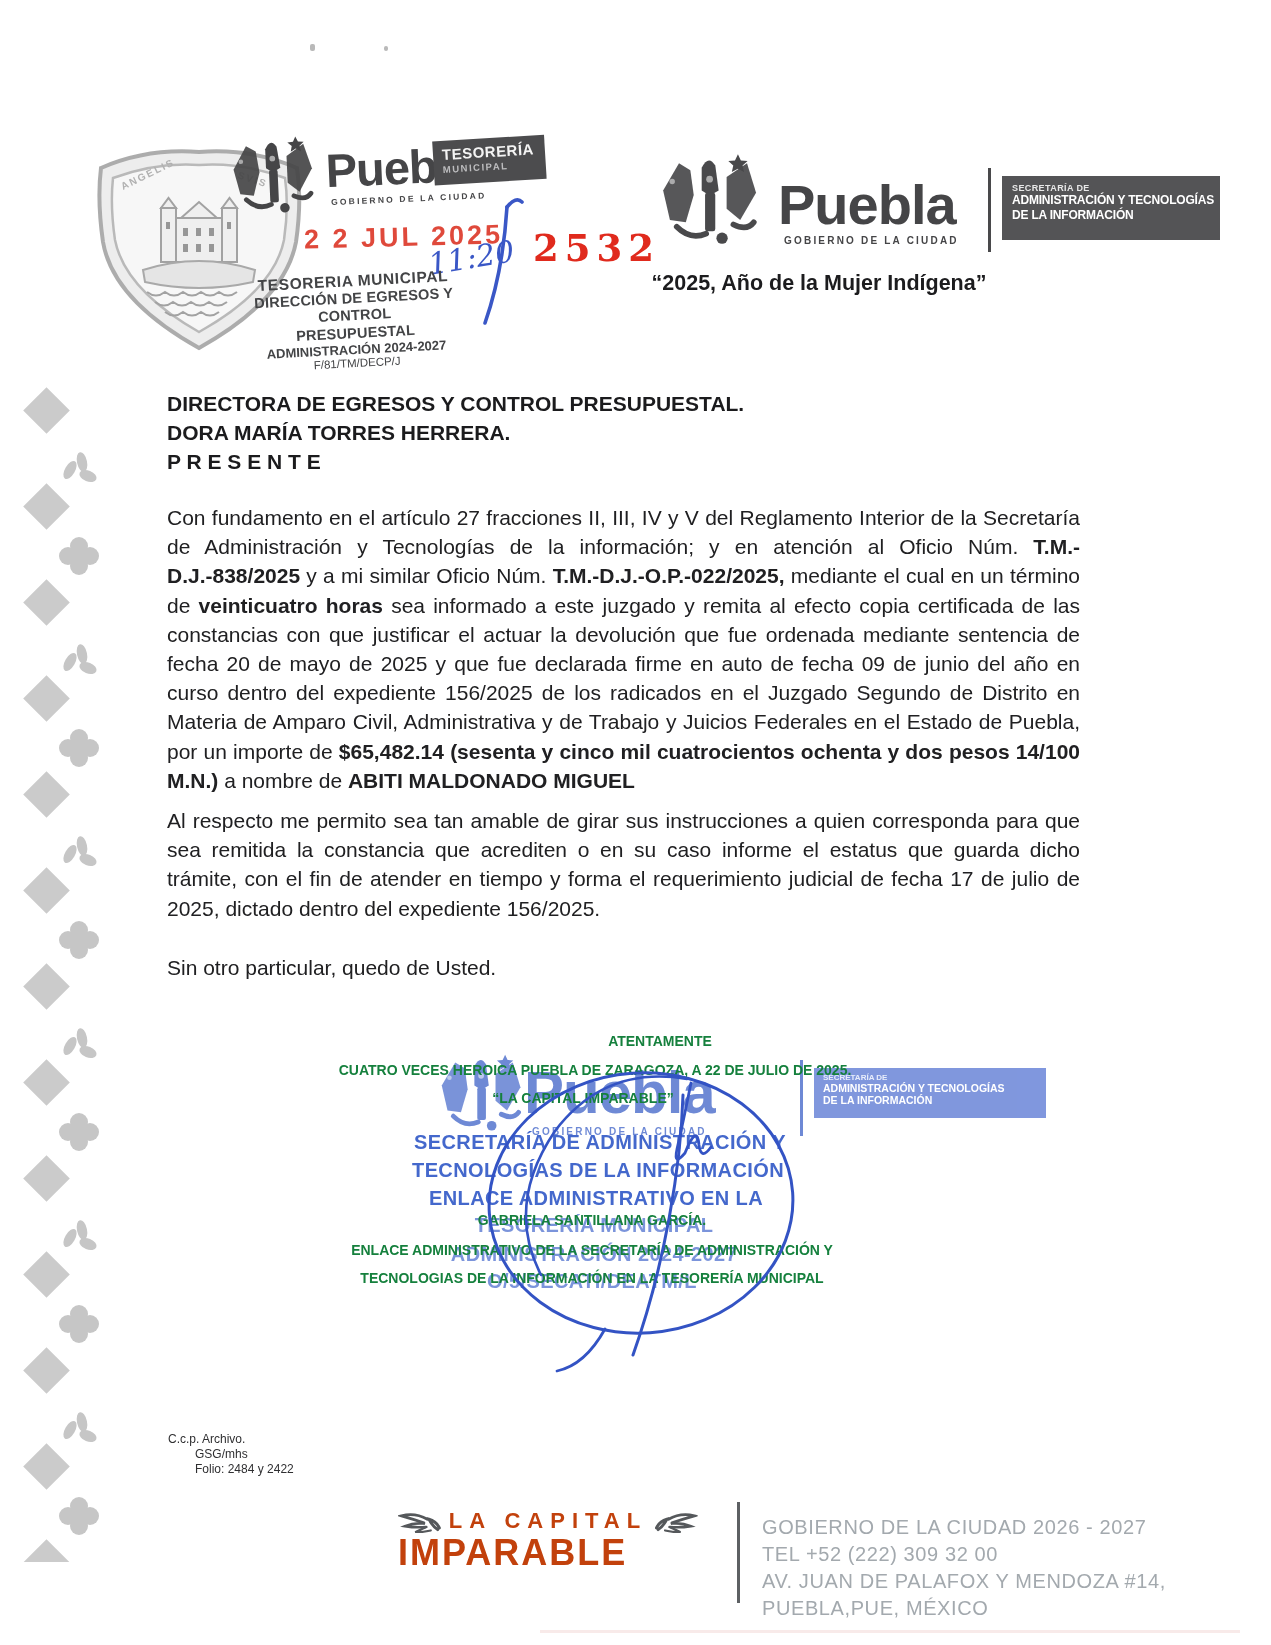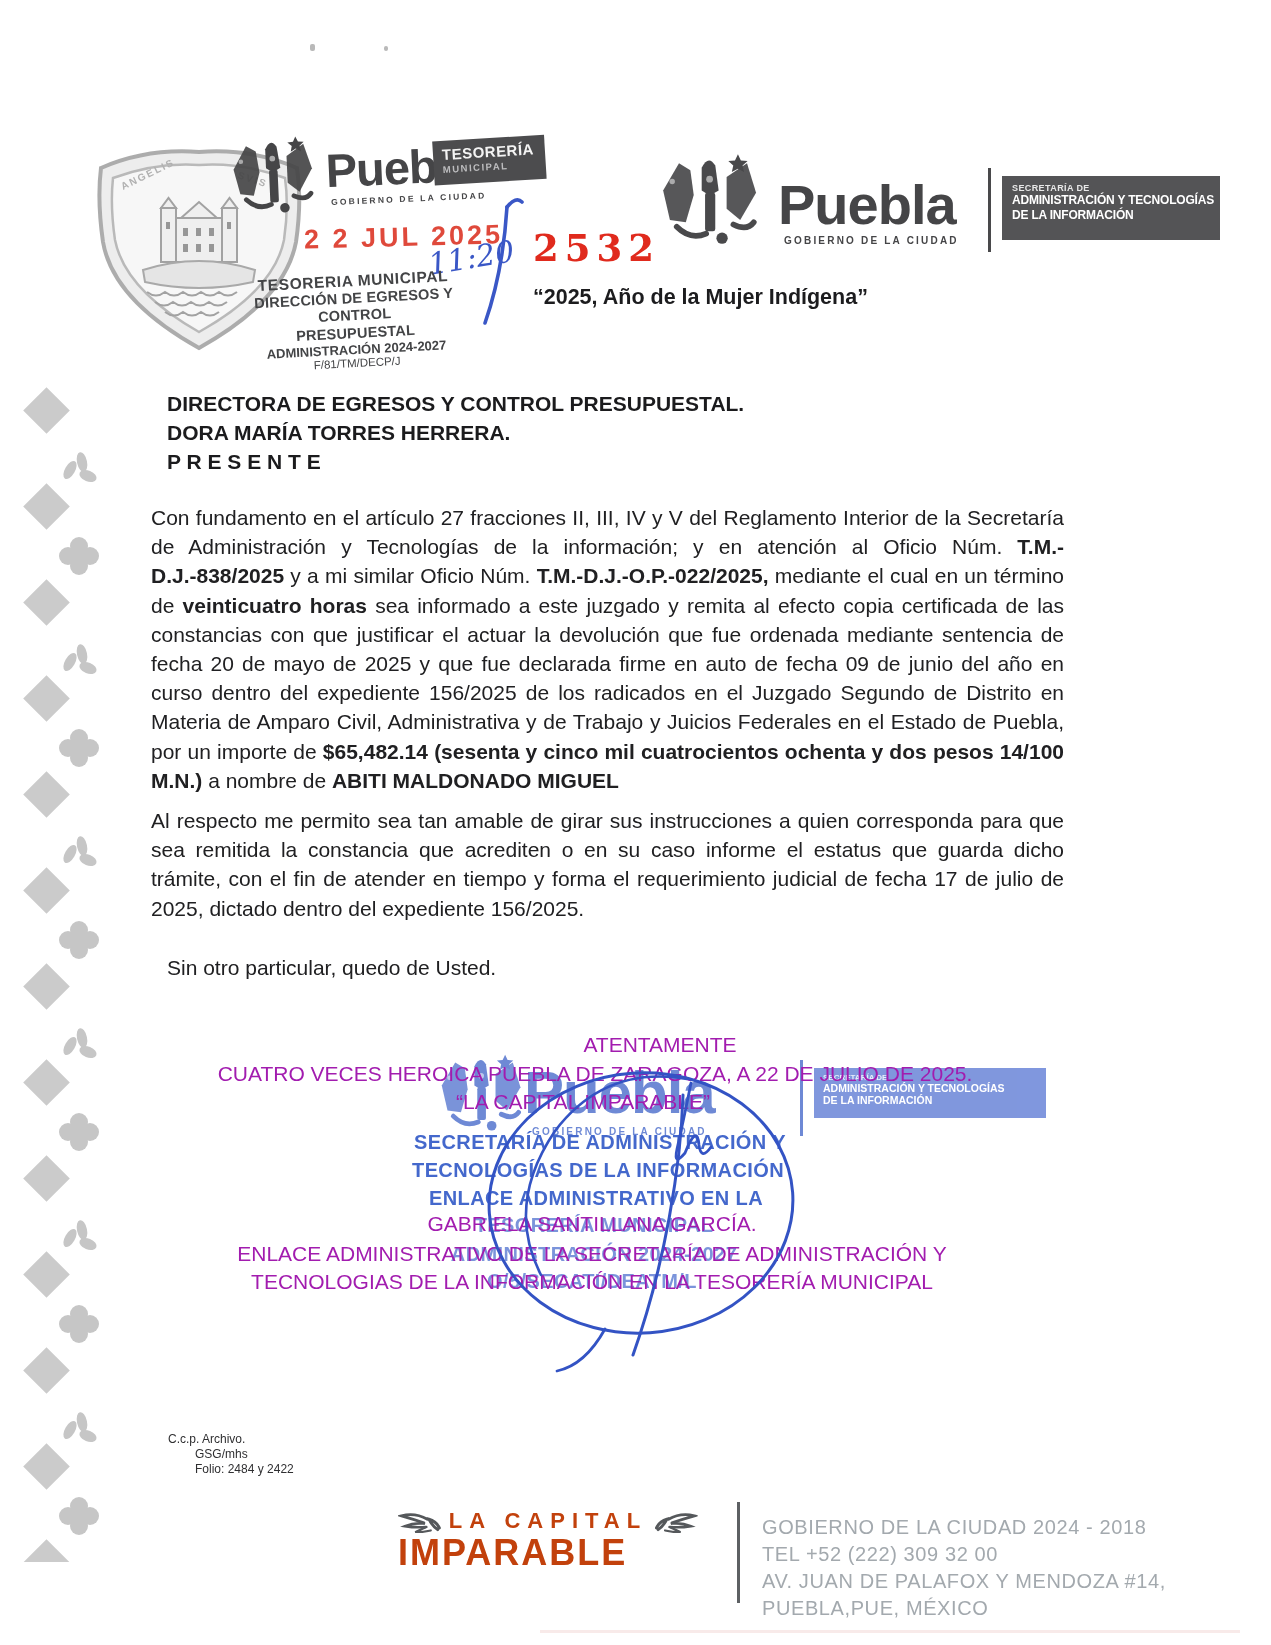--- a/index.html
+++ b/index.html
@@ -34,30 +34,30 @@
   .receipt-stamp .r5{font-size:11.5px;}
   .secati-logo{left:632px;top:150px;width:556px;height:106px;color:#49494b;}
   .figs-lg{position:absolute;left:22px;top:2px;width:118px;height:102px;color:#49494b;}
   .sec-word{left:146px;top:22px;font-size:56px;}
   .sec-sub{left:152px;top:85px;font-size:10px;}
   .sec-div{position:absolute;left:356px;top:18px;width:3px;height:84px;background:#49494b;}
   .sec-box{position:absolute;left:370px;top:26px;width:218px;height:64px;background:#545456;
            padding:7px 0 0 10px;box-sizing:border-box;}
   .sec-box .s1{color:#e8e8e8;font-size:9px;font-weight:bold;letter-spacing:.4px;}
   .sec-box .s2,.sec-box .s3{color:#ffffff;font-size:12px;font-weight:bold;letter-spacing:-.2px;line-height:1.25;}
-  .motto-block{left:533px;top:282px;width:572px;text-align:left;font-weight:bold;font-size:21.5px;
+  .motto-block{left:533px;top:268px;width:572px;text-align:center;font-weight:bold;font-size:21.5px;
                line-height:31px;color:#1c1c1e;}
   
   .recipient{left:167px;top:389px;font-weight:bold;font-size:21px;line-height:29px;color:#1b1b1d;}
-  .para{left:151px;top:0;width:913px;font-size:21px;line-height:29.2px;text-align:justify;color:#202022;}
+  .para{left:167px;top:0;width:913px;font-size:21px;line-height:29.2px;text-align:justify;color:#202022;}
   .p1{top:503px;}
   .p2{top:806px;}
   .closing{left:167px;top:956px;font-size:21px;color:#202022;text-align:center;}
   
-  .sigline{white-space:nowrap;font-weight:normal;font-size:21px;color:#a21caf;transform:translateX(-50%);}
+  .sigline{white-space:nowrap;font-weight:bold;font-size:14px;color:#15803d;transform:translateX(-50%);}
   .blue-stamp-logo{left:428px;top:1052px;width:640px;height:100px;color:#4a6ccb;opacity:.8;}
   .bs-word{left:96px;top:6px;font-size:60px;color:#4a6ccb;}
   .bs-sub{left:104px;top:74px;font-size:10px;color:#4a6ccb;}
   .bs-div{position:absolute;left:372px;top:8px;width:3px;height:76px;background:#4a6ccb;}
   .bs-box{position:absolute;left:386px;top:16px;width:232px;height:50px;background:#4f6fd0;opacity:.9;
           padding:5px 0 0 9px;box-sizing:border-box;}
   .bs-box .s1{color:#dfe6fa;font-size:8px;font-weight:bold;}
   .bs-box .s2,.bs-box .s3{color:#ffffff;font-size:10.5px;font-weight:bold;}
   .figs-blue{position:absolute;left:8px;top:0px;width:96px;height:88px;color:#4a6ccb;}
   .bstext{white-space:nowrap;transform:translateX(-50%);font-size:20px;font-weight:bold;
@@ -275,17 +275,17 @@
     <span class="cap-l1">LA CAPITAL</span>
     <svg class="wing" viewBox="0 0 52 28" style="transform:scaleX(-1)">
         <use href="#wing"></use>
       </svg>
   </div>
   <div class="cap-l2">IMPARABLE</div>
 </div>
 
 <div class="abs foot-div"></div>
 <div class="abs contact">
-  <div>GOBIERNO DE LA CIUDAD 2024 - 2018</div>
+  <div>GOBIERNO DE LA CIUDAD 2026 - 2027</div>
   <div>TEL +52 (222) 309 32 00</div>
   <div>AV. JUAN DE PALAFOX Y MENDOZA #14,</div>
   <div>PUEBLA,PUE, MÉXICO</div>
 </div>
 
 </body></html>

